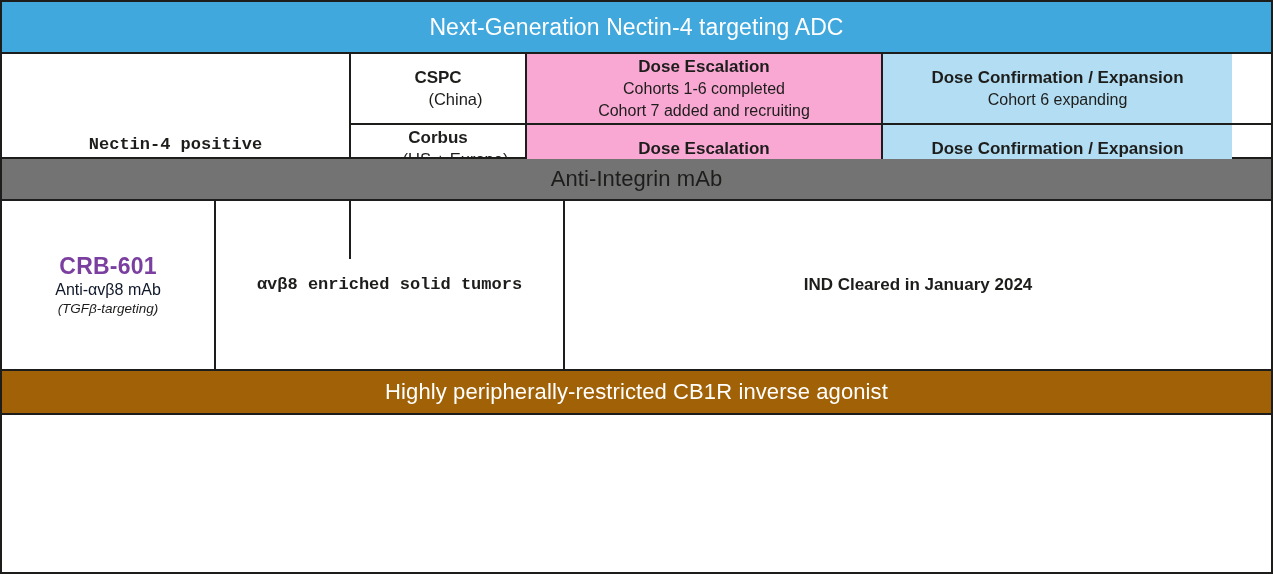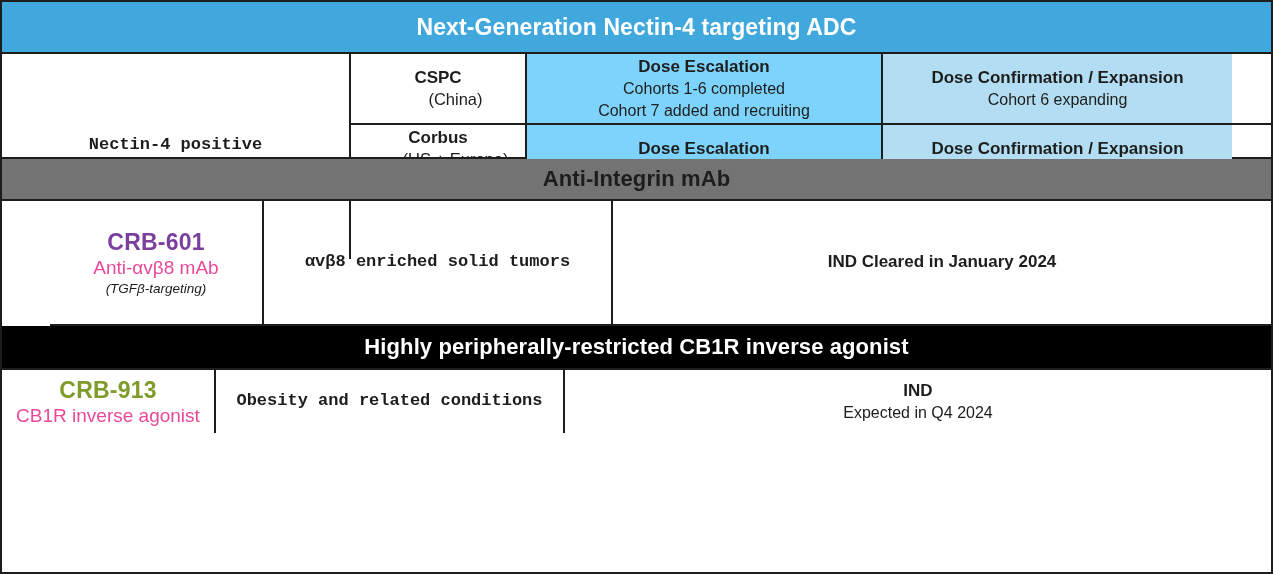--- a/index.html
+++ b/index.html
@@ -26,21 +26,21 @@
   
   .band {
     display: flex;
     align-items: center;
     justify-content: center;
     box-sizing: border-box;
     border-bottom: 2px solid #1d1d1b;
     flex: none;
   }
   .band-title {
-    font-weight: bold;
+    font-weight: normal;
     letter-spacing: .1px;
     white-space: nowrap;
   }
 
   .row {
     display: flex;
     box-sizing: border-box;
     flex: none;
     border-bottom: 2px solid #1d1d1b;
   }
@@ -68,23 +68,23 @@
   .col-wide   { flex: 1 1 auto; }
 
   
   .asset-code {
     font-weight: bold;
     font-size: 23px;
     line-height: 1.22;
     letter-spacing: .2px;
   }
   .asset-sub {
-    font-size: 19px;
+    font-size: 16px;
     line-height: 1.24;
-    color: #ec4899;
+    color: #0f172a;
   }
   .asset-sub-small {
     font-size: 13.5px;
     line-height: 1.3;
     font-style: italic;
     color: #1d1d1b;
   }
   .strong-line {
     font-weight: bold;
     font-size: 17px;
@@ -107,30 +107,30 @@
     line-height: 1.28;
     color: #1d1d1b;
     margin-left: 35px;
   }
 
   
   .band-adc   { background: #41a8dd; height: 52px; }
   .band-adc .band-title { color: #ffffff; font-size: 23px; }
   .band-mab   { background: #737373; height: 42px; }
   .band-mab .band-title { color: #1d1d1b; font-size: 22px; }
-  .band-cb1r  { background: #000000; height: 44px; }
+  .band-cb1r  { background: #a16207; height: 44px; }
   .band-cb1r .band-title { color: #ffffff; font-size: 22px; }
 
   
-  .tint-esc  { background: #7dd3fc; }
+  .tint-esc  { background: #f9a8d4; }
   .tint-conf { background: #b2ddf3; }
 
   
   .row-cspc   { height: 105px; }
-  .row-601    { height: 125px; margin-left: 48px; }
+  .row-601    { height: 170px; }
   .row-913    { height: 63px; }
 
   
   .nested {
     display: flex;
     flex-direction: column;
     flex: 1 1 auto;
     box-sizing: border-box;
   }
   .nested-row {
@@ -204,27 +204,14 @@
     </div>
     <div class="cell col-wide noborder">
       <span class="strong-line">IND Cleared in  January 2024</span>
     </div>
   </div>
 
   <div class="band band-cb1r">
     <span class="band-title">Highly peripherally-restricted CB1R inverse agonist</span>
   </div>
 
-  <div class="row row-913 last">
-    <div class="cell col-asset">
-      <span class="asset-code" style="color:#7f9c2a;">CRB-913</span>
-      <span class="asset-sub">CB1R inverse agonist</span>
-    </div>
-    <div class="cell col-indic">
-      <span class="strong-line">Obesity and related conditions</span>
-    </div>
-    <div class="cell col-wide noborder">
-      <span class="strong-line">IND</span>
-      <span class="plain-line">Expected in Q4 2024</span>
-    </div>
-  </div>
 
 </div>
 
 </body></html>

